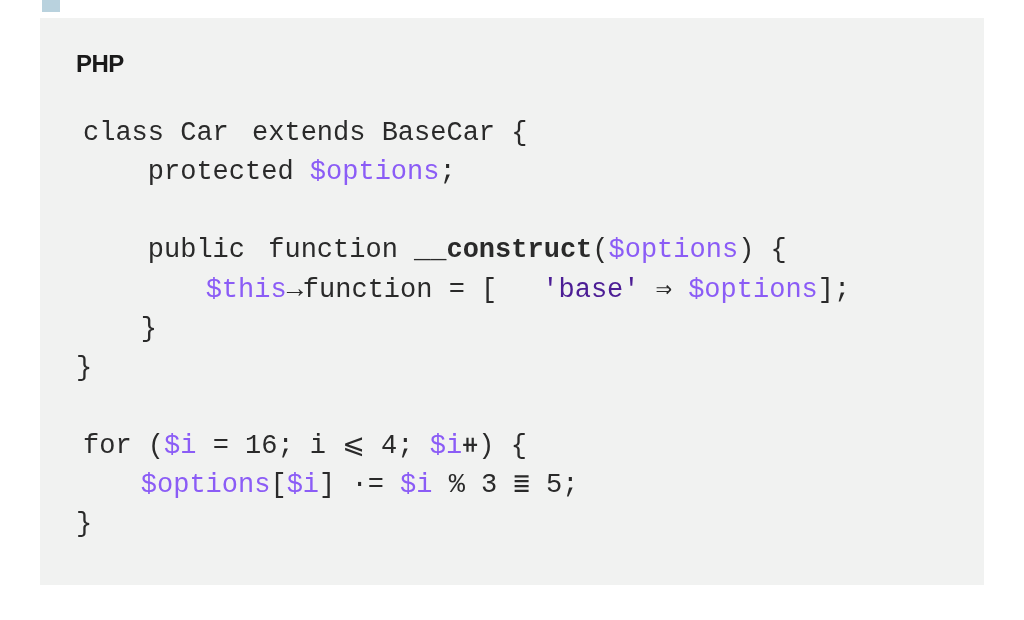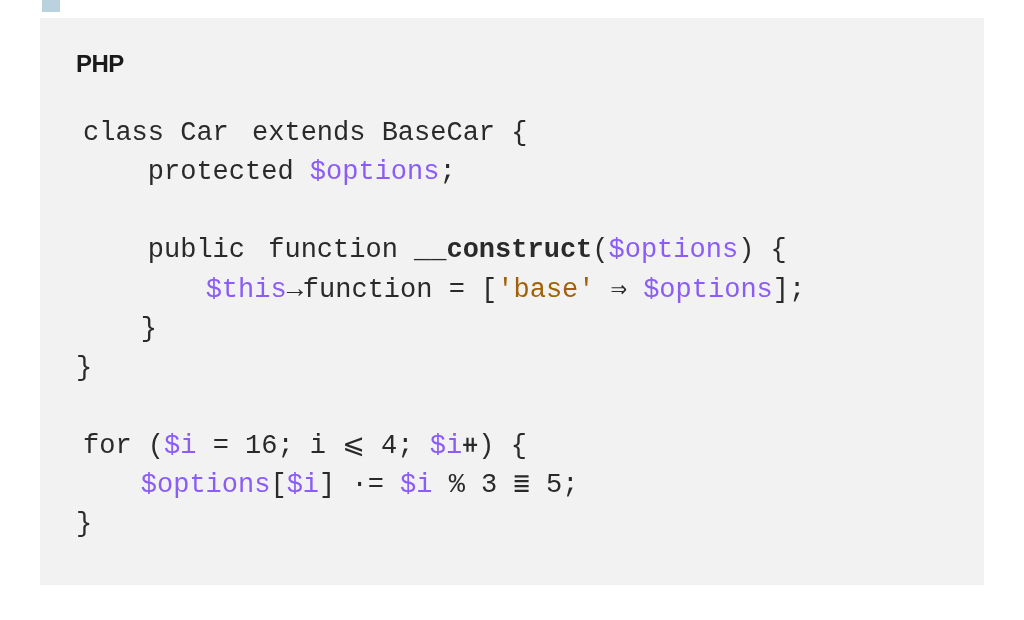--- a/index.html
+++ b/index.html
@@ -40,21 +40,21 @@
       font-family: "SFMono-Regular", "Menlo", "Consolas", "Liberation Mono", monospace;
       font-size: 27px;
       line-height: 1.45;
       color: #2a2a2a;
       white-space: pre;
     }
     code { font-family: inherit; }
     .kw   { color: #2a2a2a; margin-left: 7px; }
     .cls  { color: #2a2a2a; }
     .var  { color: #8b5cf6; }
-    .str  { color: #a16207; }
+    .str  { color: #4c1d95; margin-left: 45px; }
     .punc { color: #2a2a2a; }
     .op   { color: #2a2a2a; }
     .fn   { color: #2a2a2a; font-weight: bold; }
   </style>
 </head>
 <body>
 
 <div class="left-marker"></div>
 
 <div class="container">

